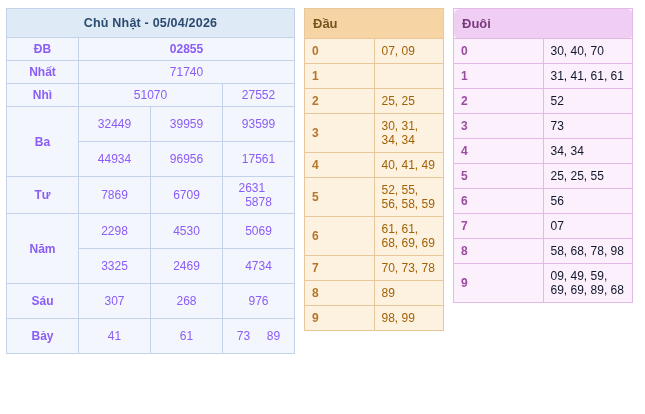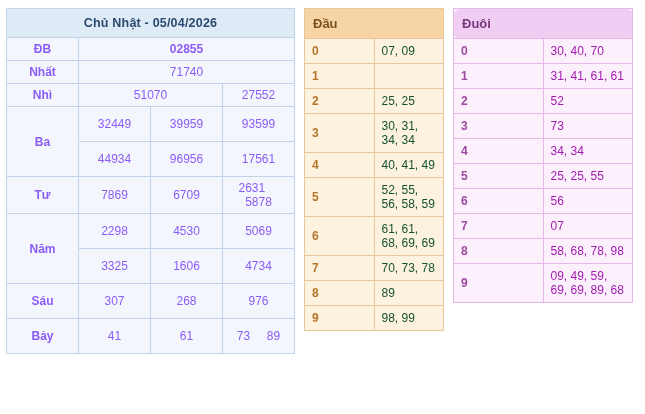--- a/index.html
+++ b/index.html
@@ -112,22 +112,22 @@
     color: #b5762a;
     font-weight: bold;
     text-align: left;
   }
   .duoi-key {
     width: 26px;
     color: #9b4ba0;
     font-weight: bold;
     text-align: left;
   }
-  .dau-val { color: #14532d; }
-  .duoi-val { color: #a21caf; }
+  .dau-val { color: #a16207; }
+  .duoi-val { color: #0f172a; }
 </style>
 </head>
 <body>
 
 <div class="page">
 
   <table class="main-table">
     <tbody>
       <tr>
         <td class="title-cell" colspan="4">Chủ Nhật - 05/04/2026</td>
@@ -173,21 +173,21 @@
       </tr>
 
       <tr class="tall">
         <td class="row-label" rowspan="2">Năm</td>
         <td class="num">2298</td>
         <td class="num">4530</td>
         <td class="num">5069</td>
       </tr>
       <tr class="tall">
         <td class="num">3325</td>
-        <td class="num">1606</td>
+        <td class="num">2469</td>
         <td class="num">4734</td>
       </tr>
 
       <tr class="tall">
         <td class="row-label">Sáu</td>
         <td class="num">307</td>
         <td class="num">268</td>
         <td class="num">976</td>
       </tr>
 

